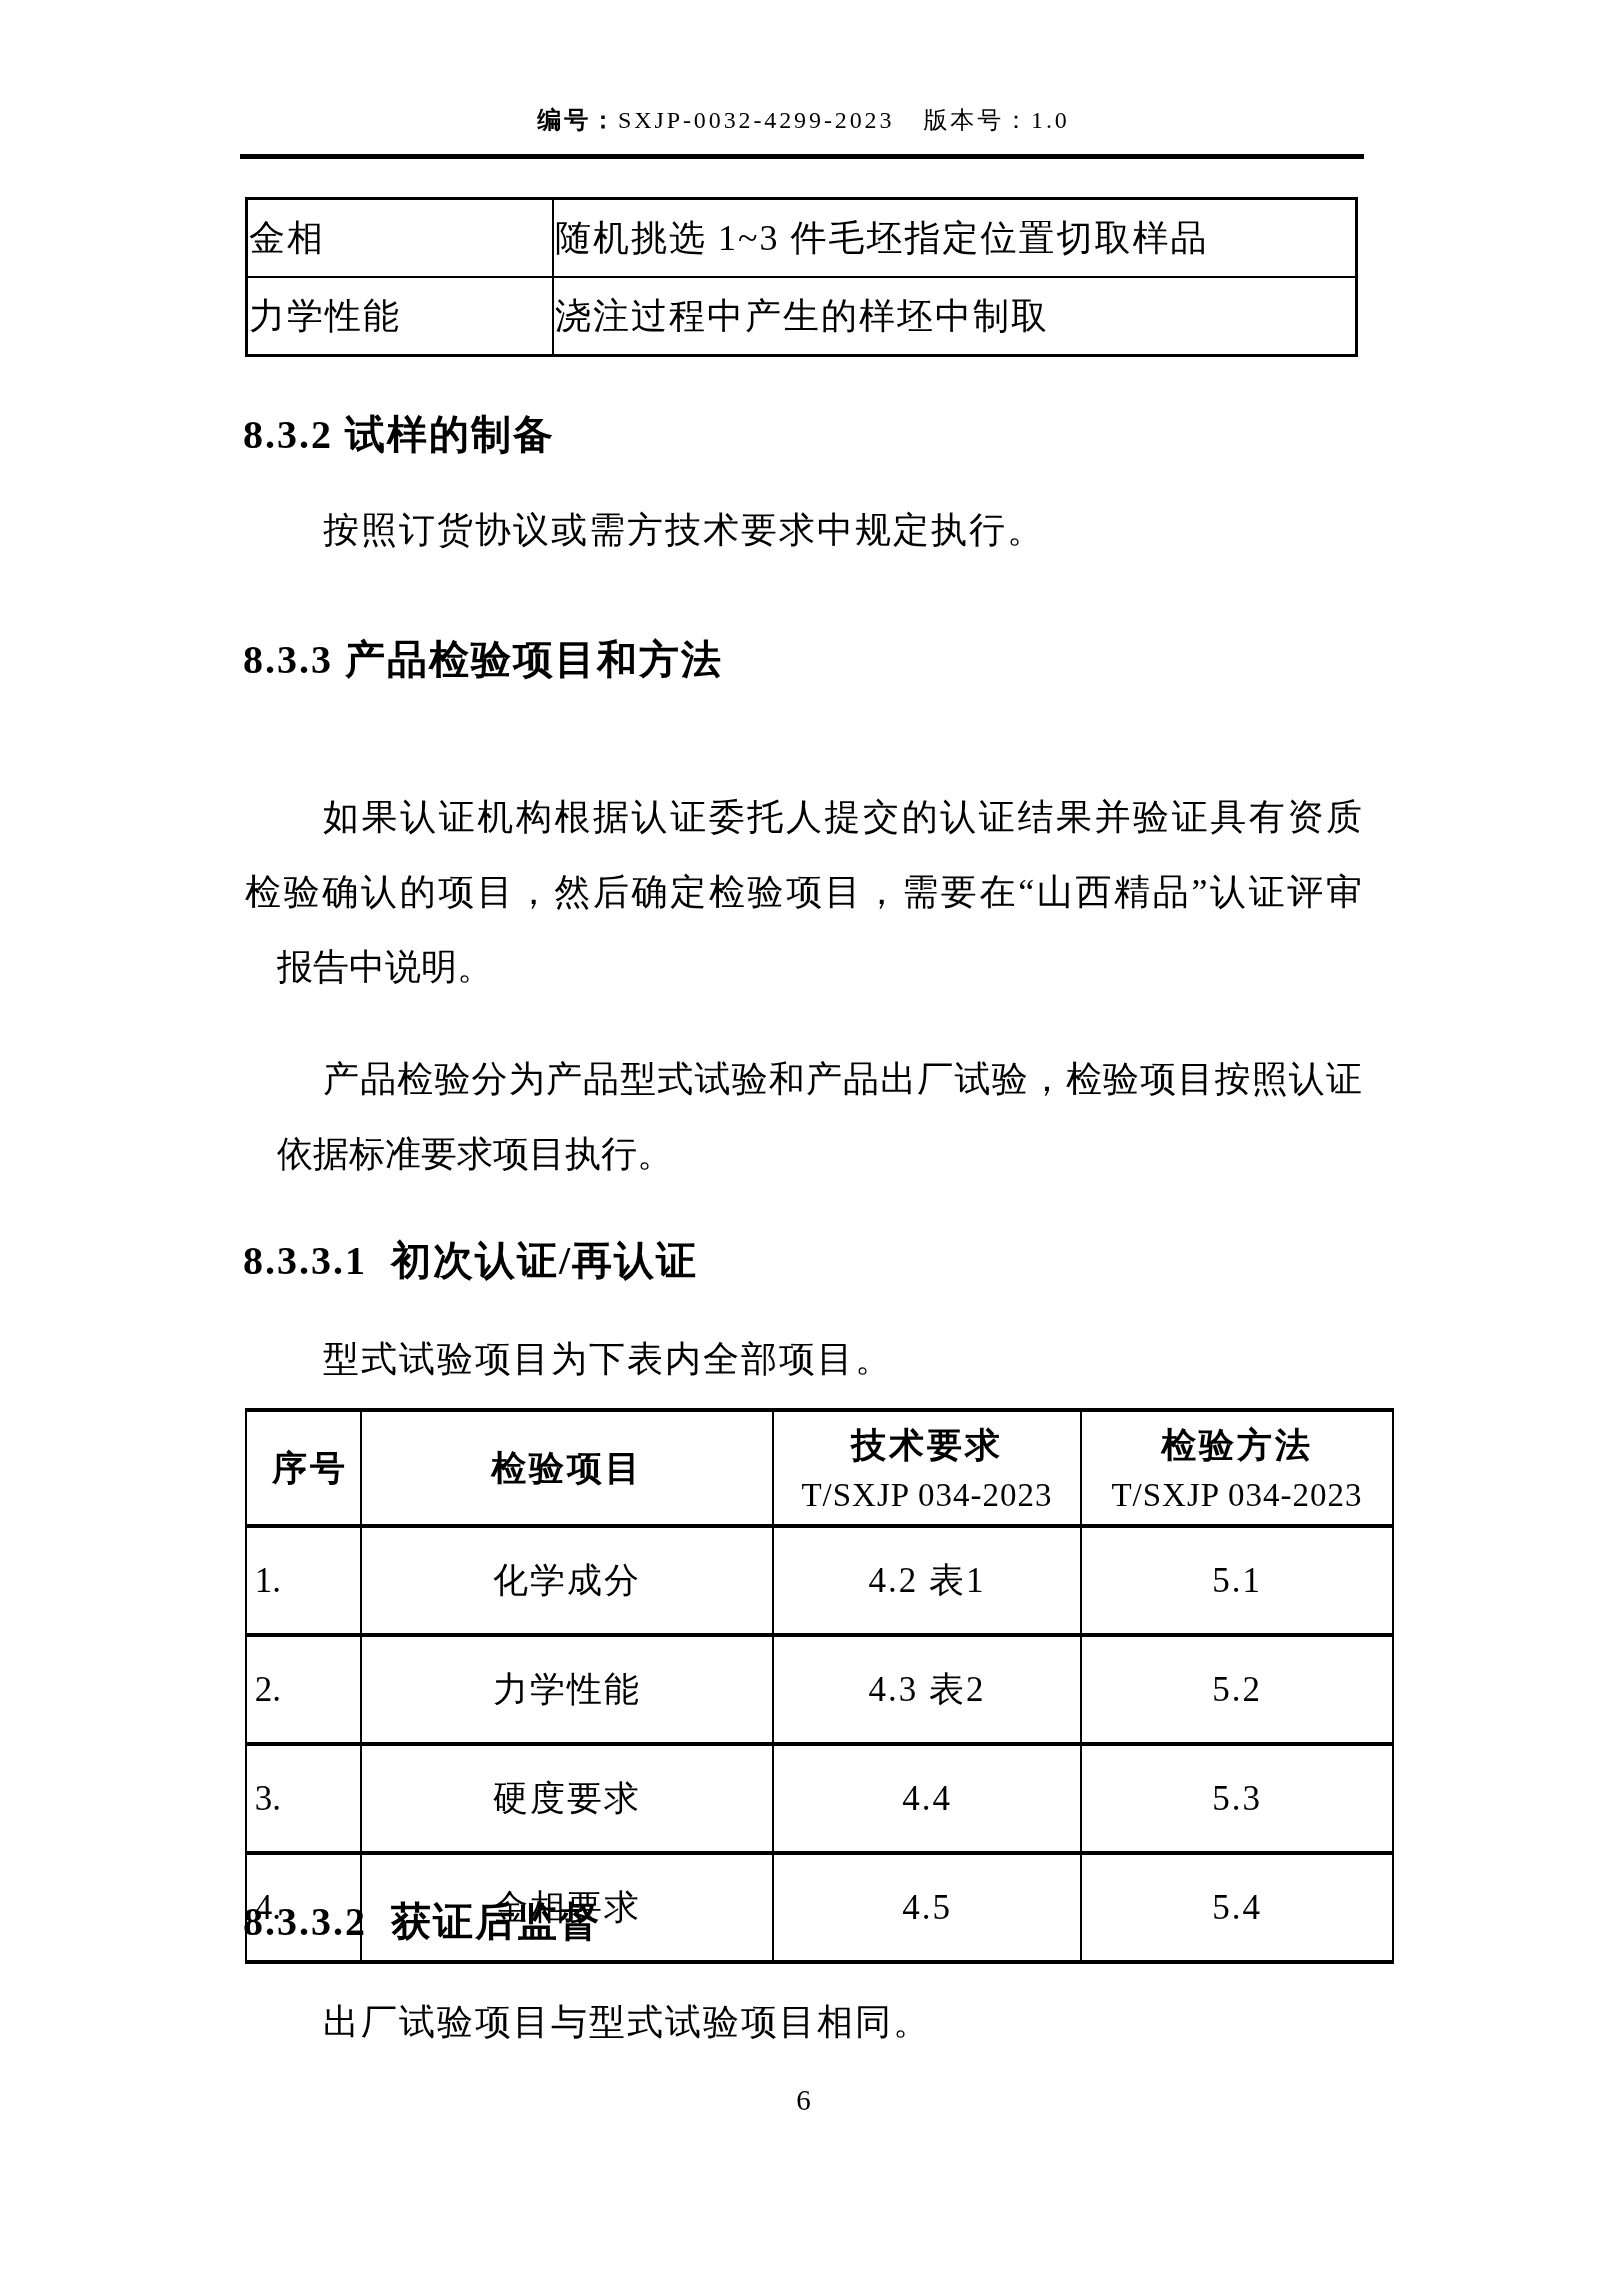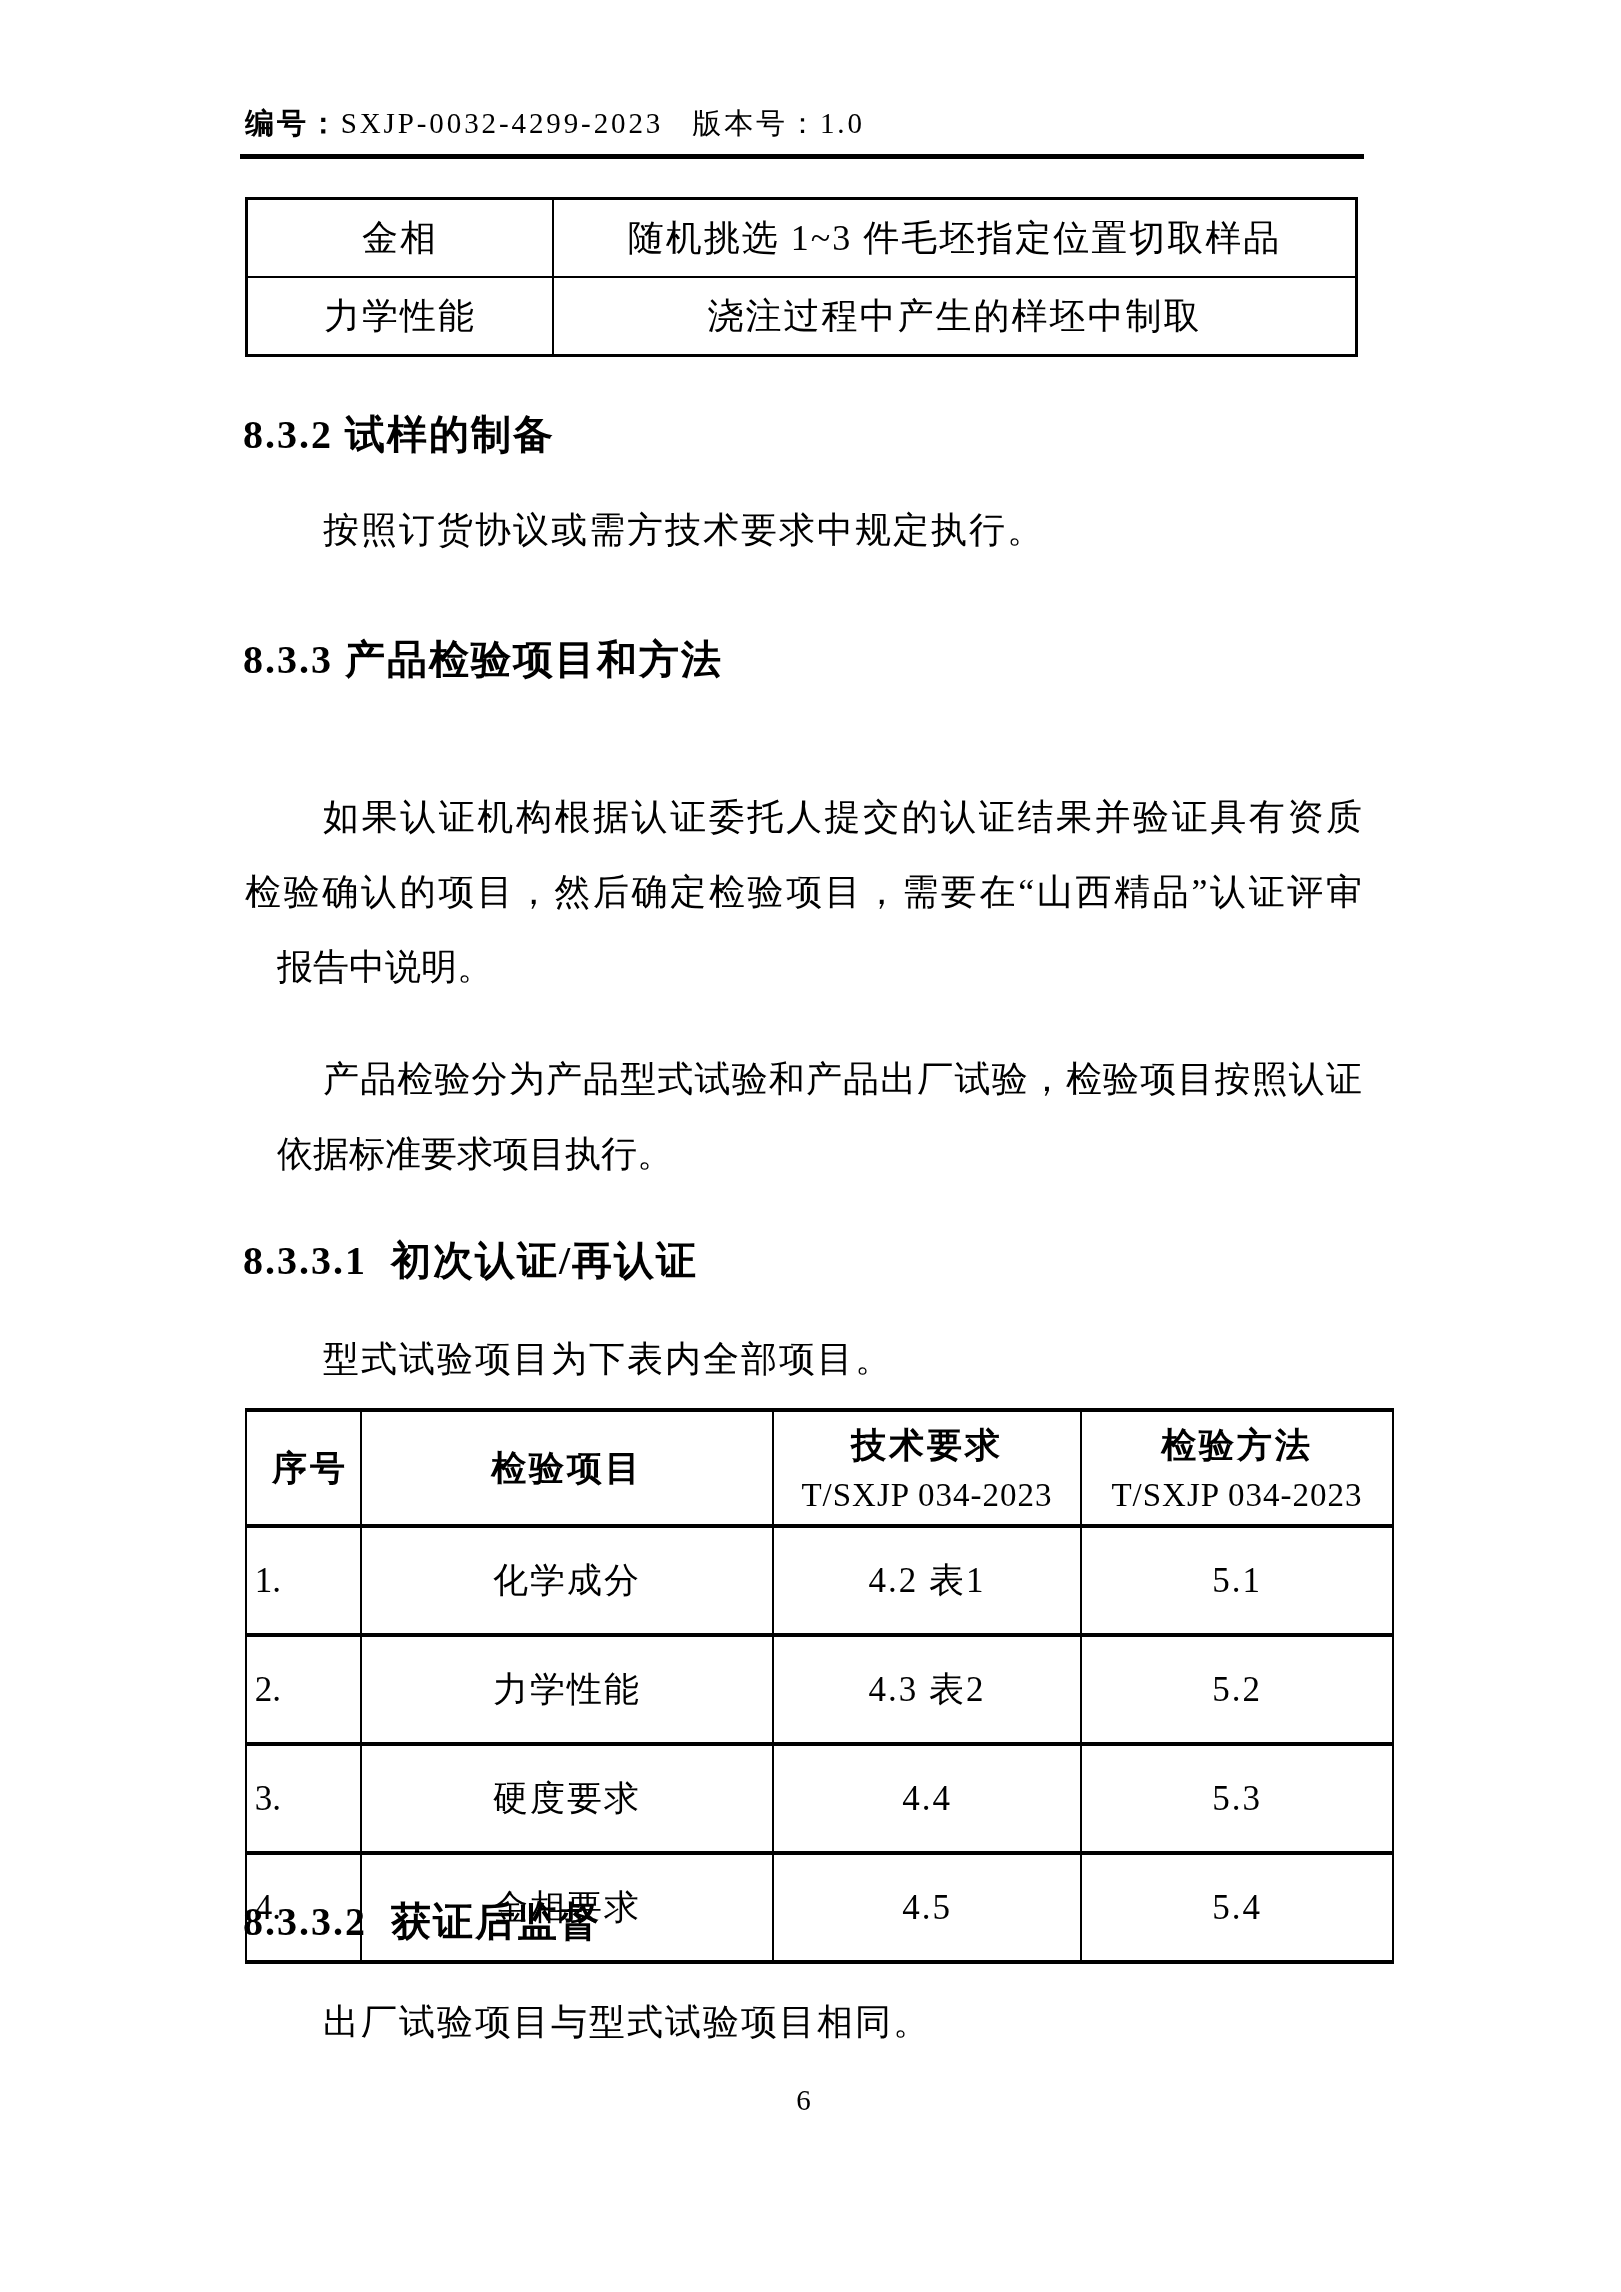--- a/index.html
+++ b/index.html
@@ -16,22 +16,22 @@
     font-family: "Liberation Serif", serif;
     overflow: hidden;
   }
 
   
   .doc-header {
     position: absolute;
     top: 104px;
     left: 245px;
     width: 1117px;
-    text-align: left;
-    font-size: 29px;
+    text-align: center;
+    font-size: 24px;
     letter-spacing: 2.9px;
     white-space: nowrap;
   }
   .doc-header .hdr-bold {
     font-weight: bold;
     font-family: "Liberation Sans", sans-serif;
   }
   .doc-header .hdr-ver-label { margin-left: 29px; }
   .header-rule {
     position: absolute;
@@ -47,21 +47,20 @@
     position: absolute;
     top: 197px;
     left: 245px;
     width: 1113px;
     border-collapse: collapse;
     table-layout: fixed;
   }
   .sample-table td {
     border: 2.9px solid #000000;
     height: 74px;
-    text-align: center;
     vertical-align: middle;
     font-size: 36px;
     letter-spacing: 2px;
   }
   .sample-table tr:first-child td { border-top-width: 3.9px; }
   .sample-table tr:last-child td  { border-bottom-width: 3.9px; }
   .sample-table td:first-child    { border-left-width: 3.9px; }
   .sample-table td:last-child     { border-right-width: 3.9px; }
   .sample-table .col-item { width: 302px; }
 

